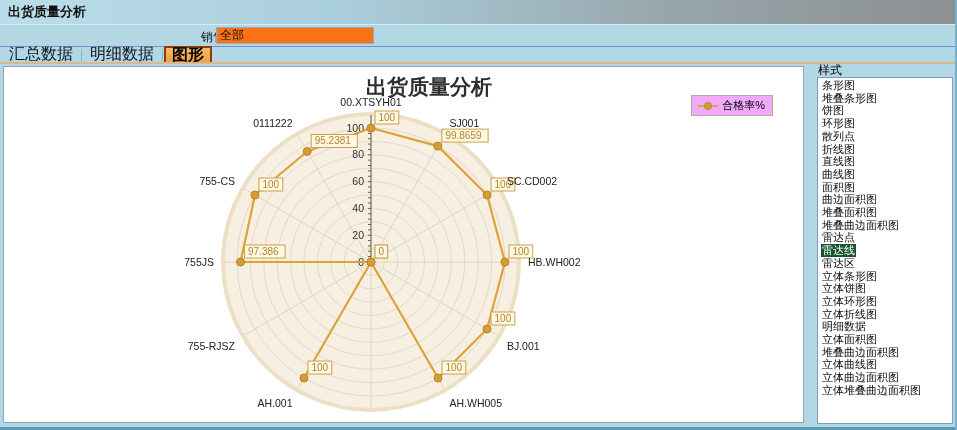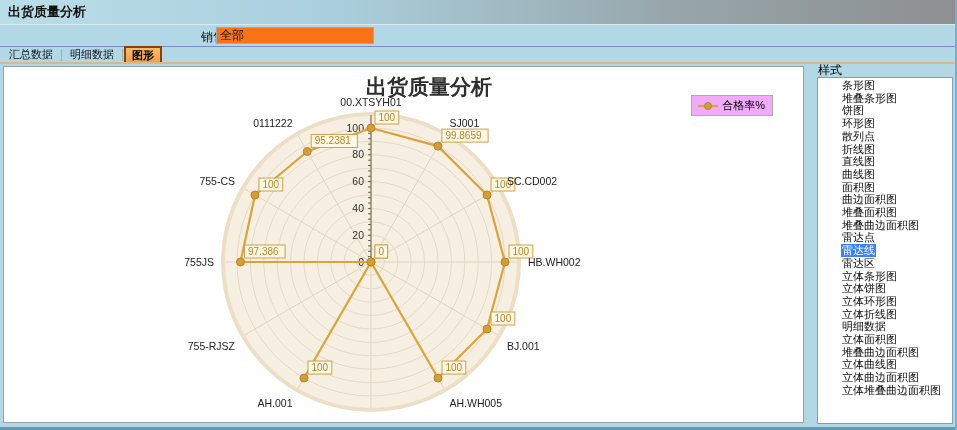--- a/index.html
+++ b/index.html
@@ -14,39 +14,39 @@
 
   
   .filter-row{position:absolute;left:0;top:25px;width:957px;height:21px;}
   .filter-label{position:absolute;left:0;top:4px;width:213px;text-align:right;font-size:12px;color:#111;padding-left:48px;}
   .filter-input{position:absolute;left:216px;top:2px;width:150px;height:13px;background:#f97316;
     border:1px solid #96aebc;font-size:12px;font-family:"Liberation Sans",sans-serif;padding:1px 3px;color:#111;}
 
   
   .tabstrip{position:absolute;left:0;top:46px;width:957px;height:16px;border-top:1px solid #7a8ccd;
     display:flex;align-items:flex-end;padding-left:2px;box-sizing:border-box;}
-  .tab{font-size:11px;line-height:14px;padding:1px 7px 1px 7px;color:#101020;cursor:default;}
+  .tab{font-size:16px;line-height:14px;padding:1px 7px 1px 7px;color:#101020;cursor:default;}
   .tab-sep{width:1px;height:12px;background:#8fb4c4;margin:0 1px 1px 1px;}
   .tab.active{background:linear-gradient(180deg,#f8bb66,#f1a040);border:2px solid #8d3c0e;border-bottom:none;
     font-weight:bold;padding:0 6px;margin-top:-2px;color:#000;}
   .tanline{position:absolute;left:0;top:62px;width:957px;height:2px;background:#d9b88c;}
 
   
   .chart-panel{position:absolute;left:3px;top:66px;width:799px;height:355px;background:#fff;border:1px solid #9aa2a8;}
   .legend-box{position:absolute;right:30px;top:28px;background:#f0abfc;border:1px solid #b3ac97;
     padding:2px 7px 2px 5px;display:flex;align-items:center;font-size:11px;color:#000;}
   .legend-box svg{margin-right:3px;}
 
   
   .style-title{position:absolute;left:818px;top:62px;font-size:12px;color:#000;}
   .style-listbox{position:absolute;left:817px;top:77px;width:136px;height:347px;background:#fff;
     border:1px solid #7f9db9;box-sizing:border-box;overflow:hidden;padding-top:1px;}
-  .style-item{font-size:11px;line-height:12.7px;padding-left:3px;white-space:nowrap;color:#0a0a0a;cursor:default;margin-left:20px;}
+  .style-item{font-size:11px;line-height:12.7px;padding-left:3px;white-space:nowrap;color:#0a0a0a;cursor:default;}
   .style-item span{display:inline-block;padding:0 1px;}
-  .style-item.selected span{background:#3b82f6;color:#fff;}
+  .style-item.selected span{background:#14532d;color:#fff;}
 
   .bottom-edge{position:absolute;left:0;bottom:0;width:957px;height:3px;background:#5d9ab8;}
   .right-edge{position:absolute;right:0;top:0;width:2px;height:430px;background:#79b0c9;}
 </style>
 </head>
 <body>
 
 <div class="window">
 
   <div class="titlebar">

